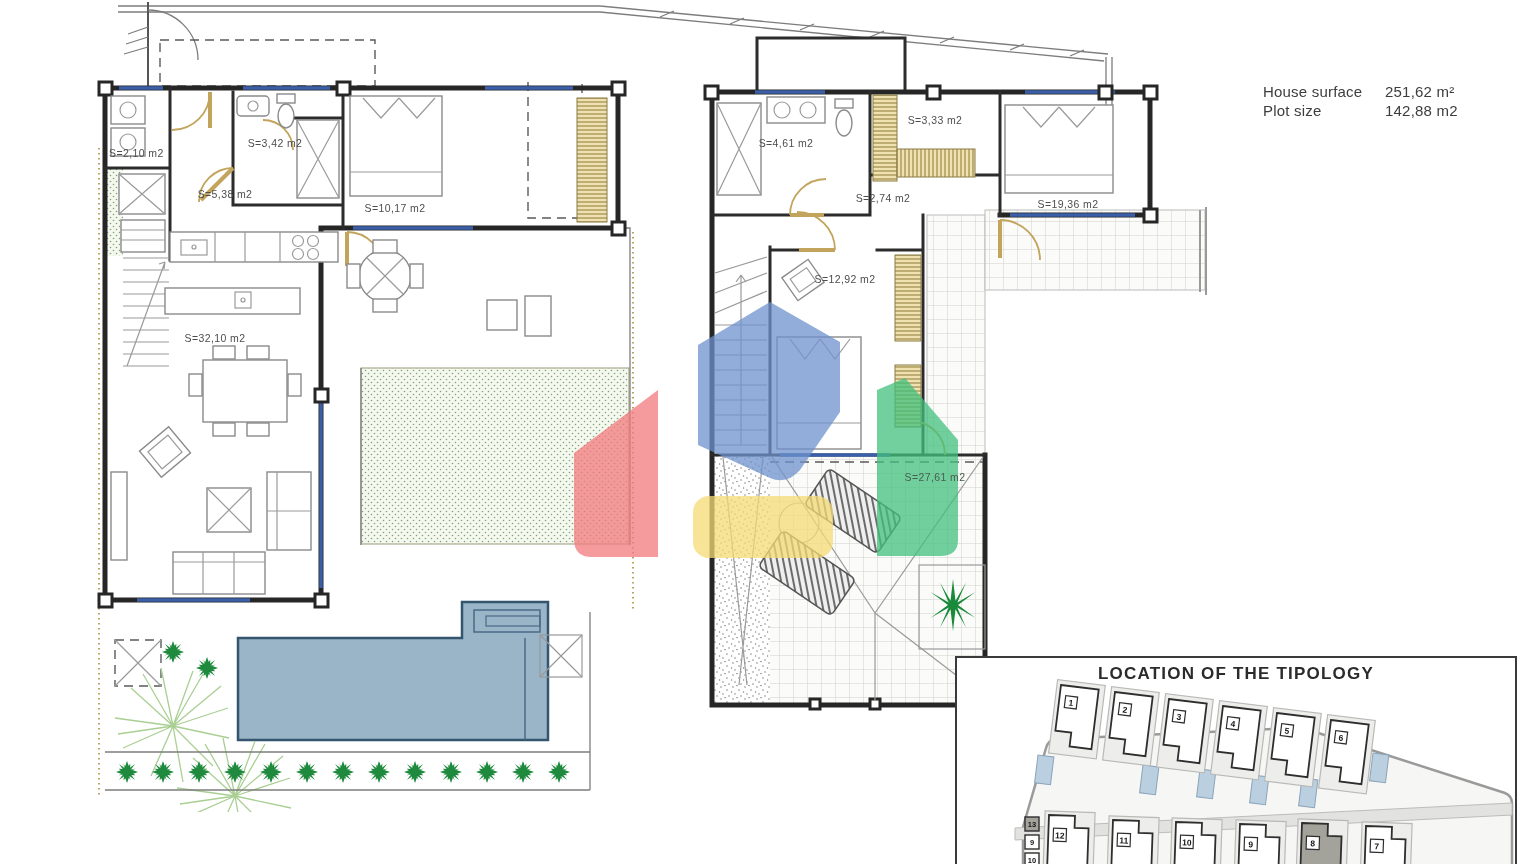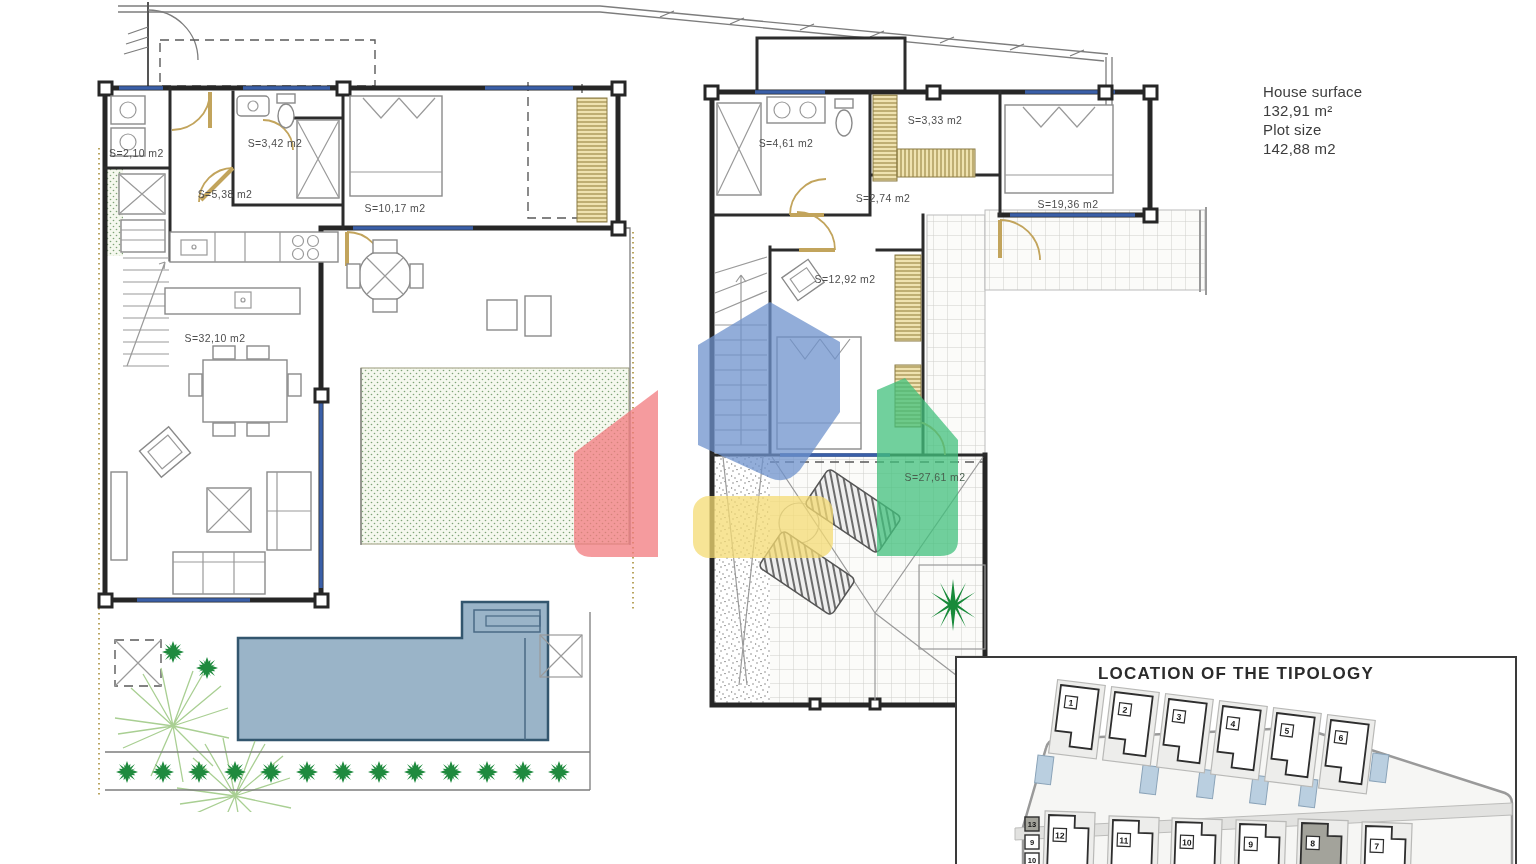--- a/index.html
+++ b/index.html
@@ -21,21 +21,21 @@
   .gray2{stroke:#9a9a9a;stroke-width:2;fill:none;}
   .rl{font:10.5px "Liberation Sans",sans-serif;fill:#4d4d4d;letter-spacing:.4px;}
   .rlg{font:10.5px "Liberation Sans",sans-serif;fill:#48604e;letter-spacing:.4px;}
   .hn{font:bold 8.5px "Liberation Sans",sans-serif;fill:#141414;}
   .hns{font:bold 7.5px "Liberation Sans",sans-serif;fill:#141414;}
   .st{font:bold 17px "Liberation Sans",sans-serif;fill:#2b2b2b;letter-spacing:1.2px;}
   .wm{fill-opacity:.75;}
   
   .title-block{position:absolute;left:1263px;top:82px;font-size:15px;color:#3d3d3d;
                line-height:19px;letter-spacing:.2px;}
-  .tb-row{display:flex;flex-direction:column;}
+  .tb-row{display:flex;}
   .tb-label{width:122px;}
 </style>
 </head>
 <body>
 
 <div id="canvas">
 
   <svg width="1536" height="864" style="left:0;top:0">
     <defs>
       <pattern id="dotsGreen" width="6" height="6" patternUnits="userSpaceOnUse">
@@ -468,21 +468,21 @@
       <rect x="72" y="190" width="14" height="14" fill="#fff" stroke="#2e2e2e" stroke-width="1.4"></rect>
       <text class="hns" x="79" y="200" text-anchor="middle">9</text>
       <rect x="72" y="208" width="14" height="14" fill="#fff" stroke="#2e2e2e" stroke-width="1.4"></rect>
       <text class="hns" x="79" y="218" text-anchor="middle">10</text>
     </g>
   </svg>
 
   <div class="title-block">
     <div class="tb-row">
       <span class="tb-label">House surface</span>
-      <span>132,91 m²</span>
+      <span>251,62 m²</span>
     </div>
     <div class="tb-row">
       <span class="tb-label">Plot size</span>
       <span>142,88 m2</span>
     </div>
   </div>
 
   <svg width="405" height="275" viewBox="0 0 405 275" style="left:565px;top:295px;pointer-events:none">
     <path class="wm" d="M93,95 L9,158 L9,244 Q9,262 27,262 L93,262 Z" fill="#f2797e"></path>
     <path class="wm" d="M133,50 L205,7 L275,47 L275,117 L235,175 Q222,190 205,183 L133,150 Z" fill="#6d92cc"></path>

